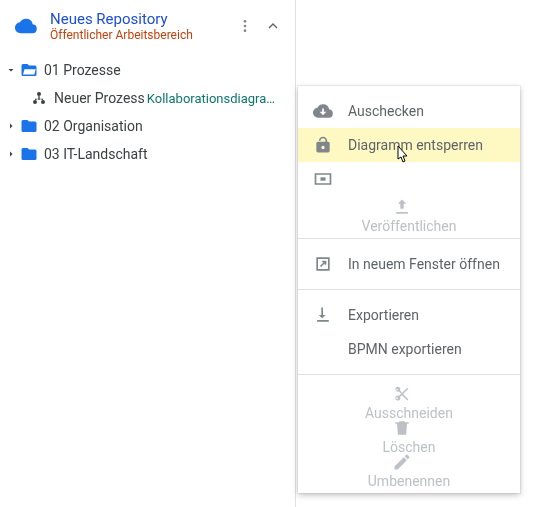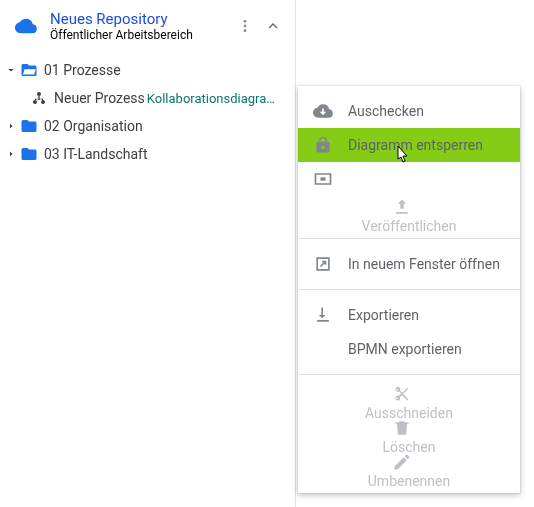--- a/index.html
+++ b/index.html
@@ -25,21 +25,21 @@
     padding: 6px 10px 6px 14px;
   }
   .cloud-icon-wrap {
     width: 24px; height: 24px;
     display: flex; align-items: center; justify-content: center;
     margin-right: 12px;
     flex-shrink: 0;
   }
   .repo-title-block { flex: 1; min-width: 0; }
   .repo-title { color: #1d4ed8; font-size: 15px; line-height: 1.2; }
-  .repo-subtitle { color: #000000; font-size: 12px; line-height: 1.2; }
+  .repo-subtitle { color: #c2410c; font-size: 12px; line-height: 1.2; }
   .kebab {
     width: 24px; height: 24px;
     display: flex; align-items: center; justify-content: center;
     color: #80868b;
     margin-right: 4px;
   }
   .chevron {
     width: 24px; height: 24px;
     display: flex; align-items: center; justify-content: center;
     color: #5f6368;
@@ -96,21 +96,21 @@
   .menu-item .mi-icon {
     width: 22px; height: 22px;
     display: flex; align-items: center; justify-content: center;
     margin-right: 14px;
     flex-shrink: 0;
     color: #80868b;
   }
   .menu-item.noicon .mi-icon { visibility: hidden; }
   .menu-item.disabled { color: #bdc1c6; flex-direction: column; }
   .menu-item.disabled .mi-icon { color: #bdc1c6; }
-  .menu-item.highlight { background: #84cc16; }
+  .menu-item.highlight { background: #fef9c3; }
   .menu-sep {
     height: 1px;
     background: #e0e0e0;
     margin: 8px 0;
   }
   .cursor {
     position: absolute;
     left: 392px;
     top: 144px;
     pointer-events: none;

